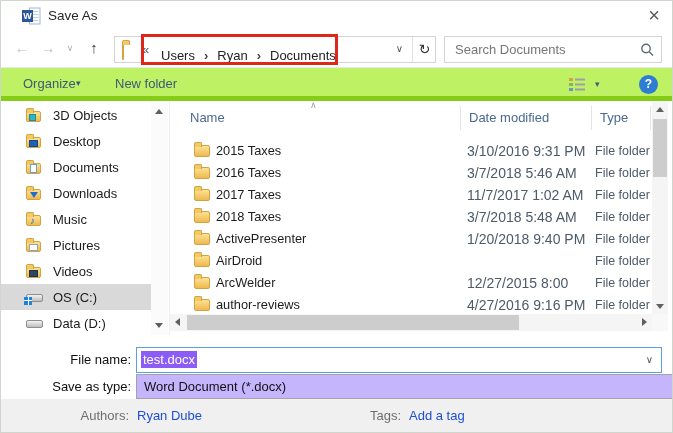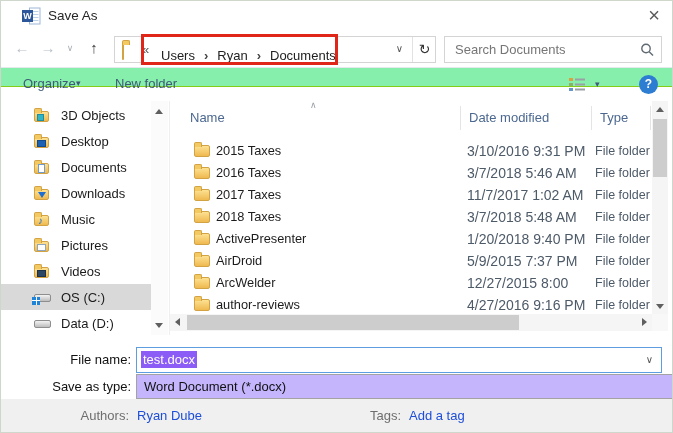--- a/index.html
+++ b/index.html
@@ -27,32 +27,32 @@
   .crumb { color:#222; cursor:pointer; }
   .crumb-sep { color:#444; font-size:13px; font-weight:bold; }
   .addr-dd { position:absolute; left:274px; top:0; width:21px; height:25px; text-align:center; line-height:24px; font-size:10px; color:#555; }
   .addr-refresh { position:absolute; left:297px; top:0; width:24px; height:25px; border-left:1px solid #e2e2e2; text-align:center; line-height:24px; font-size:14px; color:#333; }
   .annotation { position:absolute; left:140px; top:3px; width:197px; height:31px; border:3px solid #e02618; z-index:5; pointer-events:none; }
   .searchbox { position:absolute; left:443px; top:5px; width:218px; height:27px; border:1px solid #d4d4d4; background:#fff; }
   .search-ph { position:absolute; left:10px; top:0; line-height:25px; color:#767676; }
   .search-ico { position:absolute; right:7px; top:5px; }
 
   
-  .toolbar { position:absolute; left:0; top:66px; width:673px; height:20px; background:#86efac; border-top:1px solid #e6e9ec; border-bottom:1px solid #84cc16; }
+  .toolbar { position:absolute; left:0; top:66px; width:673px; height:34px; background:#bef264; border-top:1px solid #e6e9ec; border-bottom:5px solid #84cc16; }
   .tb-item { position:absolute; top:0; line-height:32px; color:#3e5a77; cursor:pointer; }
   .tb-organize { left:22px; }
   .tb-caret { position:absolute; left:75px; top:0; line-height:30px; font-size:9px; color:#3e5a77; }
   .tb-newfolder { left:114px; }
   .tb-viewico { position:absolute; left:568px; top:10px; cursor:pointer; }
   .tb-viewcaret { position:absolute; left:594px; top:0; line-height:32px; font-size:9px; color:#3e5a77; cursor:pointer; }
   .tb-help { position:absolute; left:638px; top:7px; width:19px; height:19px; border-radius:50%; background:#2d7dd2; color:#fff; font-weight:bold; font-size:12px; text-align:center; line-height:19px; cursor:pointer; }
 
   
   .sidebar { position:absolute; left:0; top:100px; width:168px; height:234px; background:#fff; }
-  .sitem { position:absolute; left:0; width:150px; height:26px; display:flex; align-items:center; padding-left:33px; gap:9px; cursor:pointer; }
+  .sitem { position:absolute; left:0; width:150px; height:26px; display:flex; align-items:center; padding-left:25px; gap:9px; cursor:pointer; }
   .sitem.sel { background:#d9d9d9; }
   .slabel { color:#1b1b1b; }
   .sico { position:relative; width:18px; height:15px; flex:0 0 18px; }
   .sico .fold { position:absolute; left:0; bottom:1px; }
   .fold { width:15px; height:11px; background:linear-gradient(180deg,#fde293,#efb950); border:1px solid #d2a243; border-radius:1px 2px 2px 2px; position:relative; }
   .fold::before { content:""; position:absolute; top:-4px; left:-1px; width:6px; height:4px; background:#f3c964; border:1px solid #d2a243; border-bottom:none; border-radius:2px 2px 0 0; }
   .acc { position:absolute; z-index:2; }
   .acc-cube { left:3px; bottom:2px; width:7px; height:7px; background:#2fb5c5; border:1px solid #1d8ea0; }
   .acc-desktop { left:3px; bottom:2px; width:9px; height:7px; background:#1b62b5; border:1px solid #124a8c; }
   .acc-doc { left:4px; bottom:2px; width:7px; height:9px; background:#fff; border:1px solid #6f9cd1; }
@@ -291,21 +291,20 @@
     </div>
     <div class="frow" style="top:127px;">
       <span class="fold"></span>
       <span class="fname">ActivePresenter</span>
       <span class="fdate">1/20/2018 9:40 PM</span>
       <span class="ftype">File folder</span>
     </div>
     <div class="frow" style="top:149px;">
       <span class="fold"></span>
       <span class="fname">AirDroid</span>
-      <span class="fdate">5/9/2015 7:37 PM</span>
       <span class="ftype">File folder</span>
     </div>
     <div class="frow" style="top:171px;">
       <span class="fold"></span>
       <span class="fname">ArcWelder</span>
       <span class="fdate">12/27/2015 8:00</span>
       <span class="ftype">File folder</span>
     </div>
     <div class="frow" style="top:193px;">
       <span class="fold"></span>

